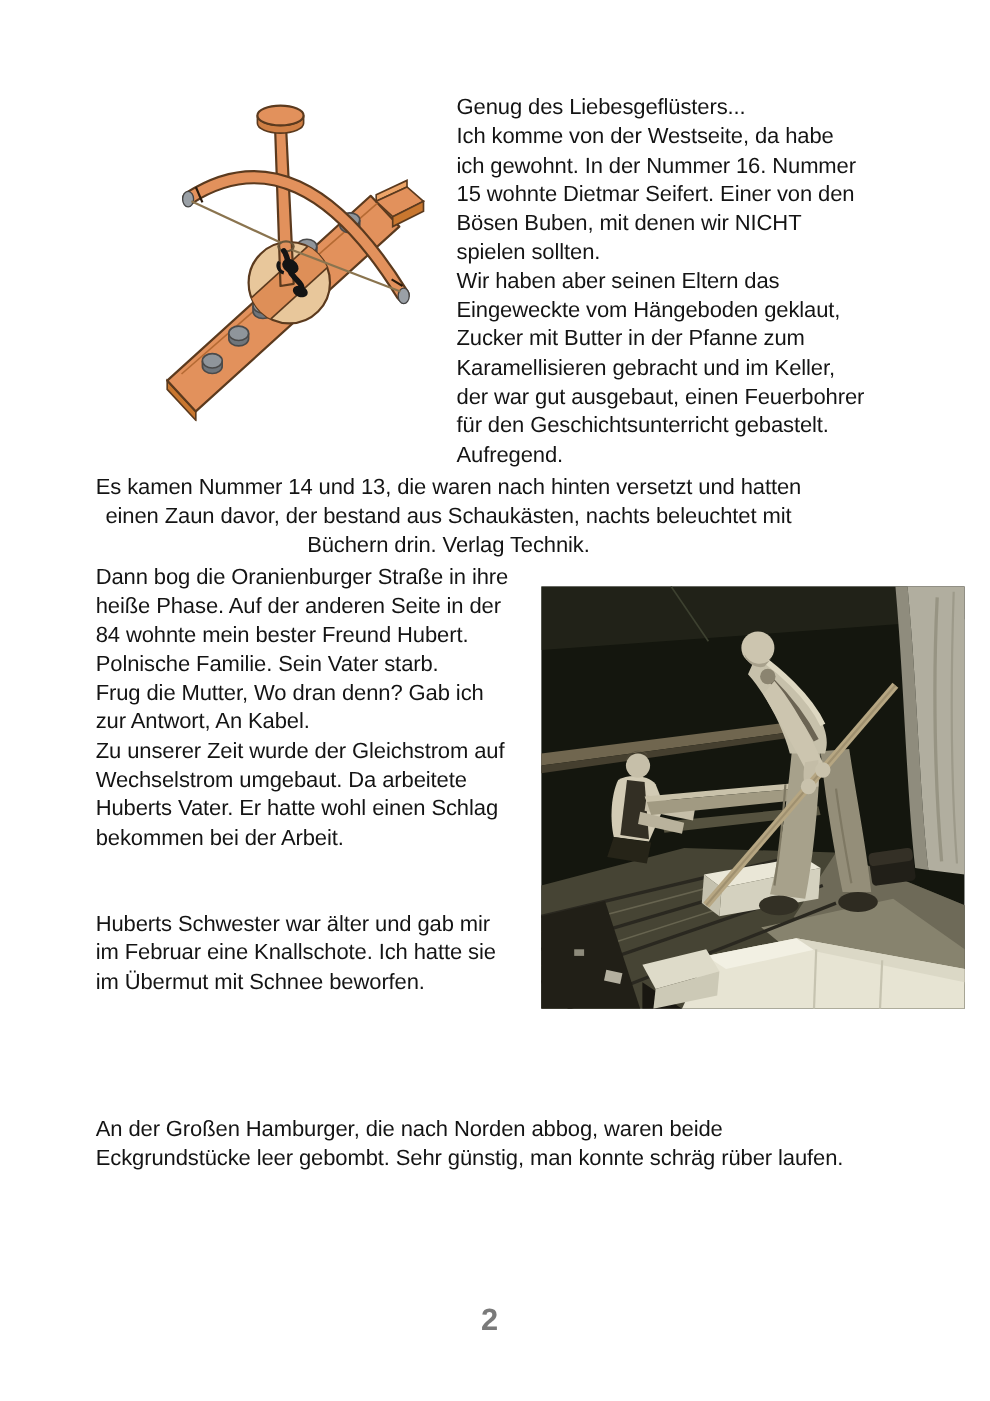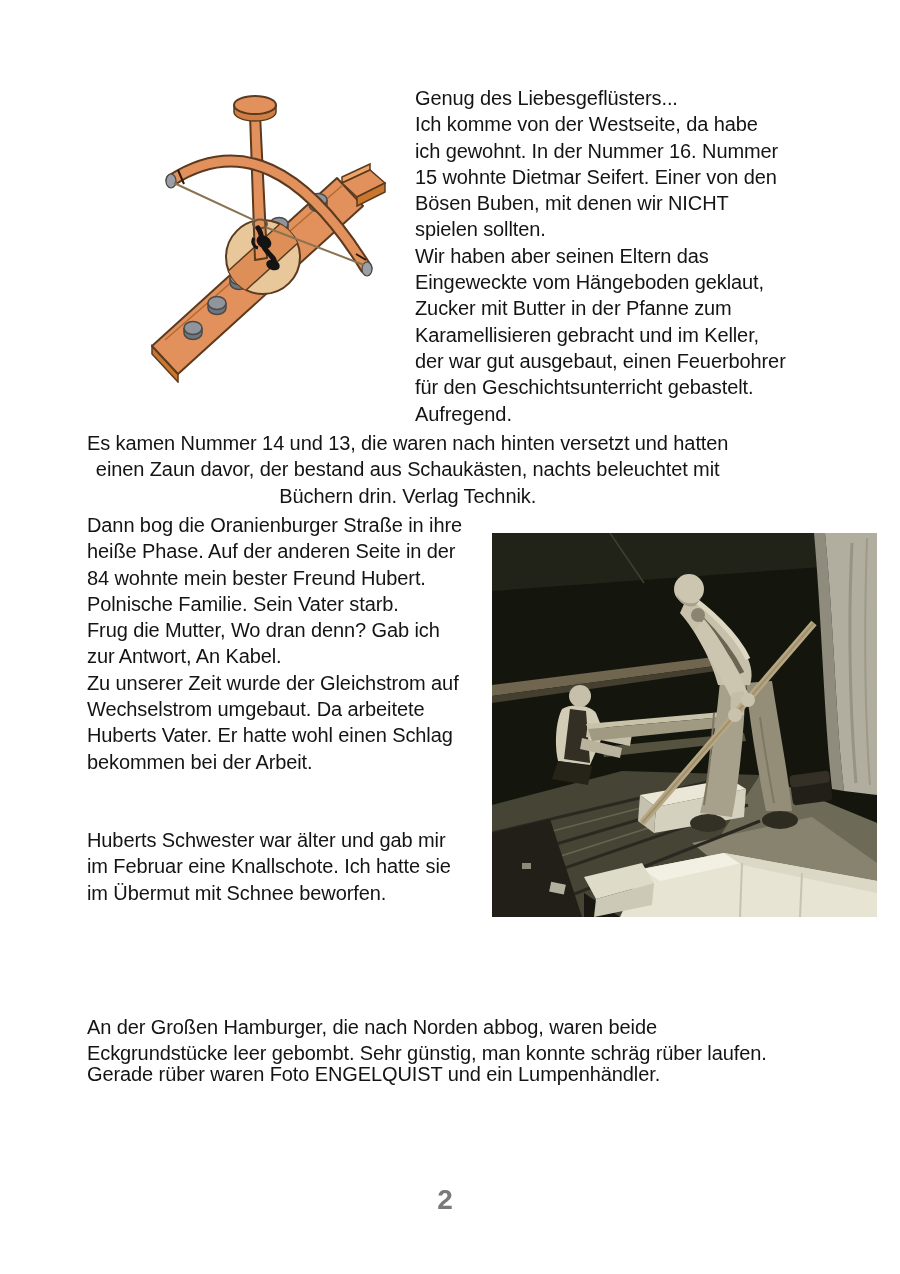--- a/index.html
+++ b/index.html
@@ -130,21 +130,20 @@
 zur Antwort, An Kabel.
 Zu unserer Zeit wurde der Gleichstrom auf
 Wechselstrom umgebaut. Da arbeitete
 Huberts Vater. Er hatte wohl einen Schlag
 bekommen bei der Arbeit.</div>
   <div class="para" style="left:87px;  top:827px;">Huberts Schwester war älter und gab mir
 im Februar eine Knallschote. Ich hatte sie
 im Übermut mit Schnee beworfen.</div>
   <div class="para" style="left:87px;  top:985px;margin-top:29px;">An der Großen Hamburger, die nach Norden abbog, waren beide
 Eckgrundstücke leer gebombt. Sehr günstig, man konnte schräg rüber laufen.</div>
-  <div class="para" style="left:87px;  top:1061px;">Gerade rüber waren Foto ENGELQUIST und ein Lumpenhändler.</div>
 
   <svg class="photo" width="385" height="384" viewBox="0 0 385 384">
     <rect width="385" height="384" fill="#14160e"></rect>
     <polygon points="0,0 385,0 385,30 0,58" fill="#2b2e20" opacity="0.55"></polygon>
     <line x1="118" y1="0" x2="152" y2="50" stroke="#3d4130" stroke-width="1.5"></line>
 
     <g>
       <path d="M322,0 C330,90 332,185 340,256 L352,258 C344,190 342,95 333,0 Z" fill="#8f8c7d"></path>
       <path d="M333,0 L385,0 L385,262 L352,258 C344,190 342,95 333,0 Z" fill="#b1ae9f"></path>
       <path d="M360,10 C356,90 358,180 364,250" stroke="#979483" fill="none" stroke-width="3"></path>

